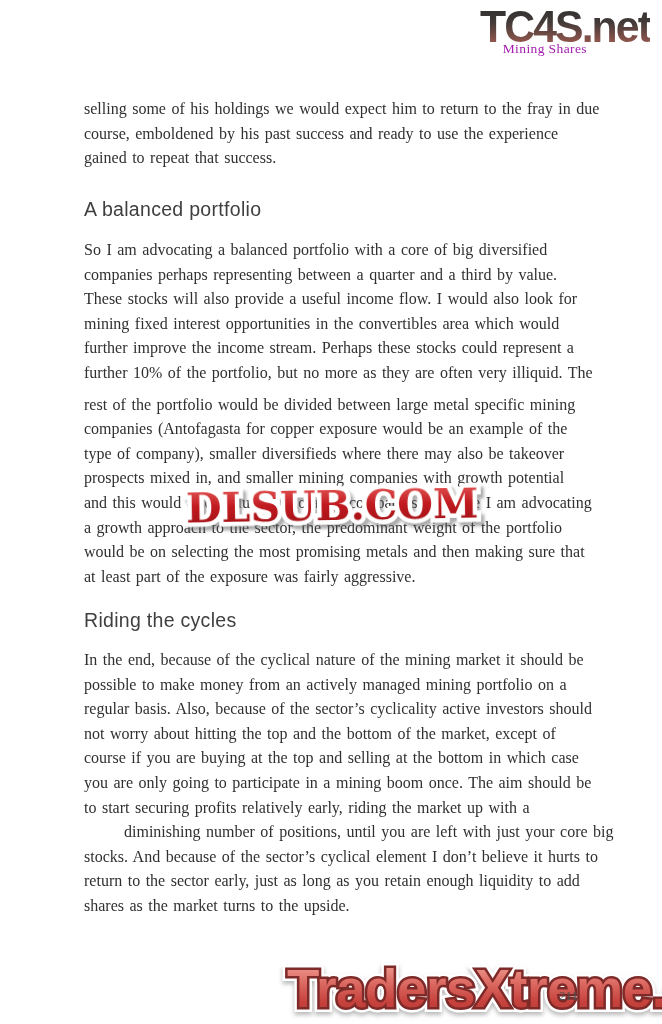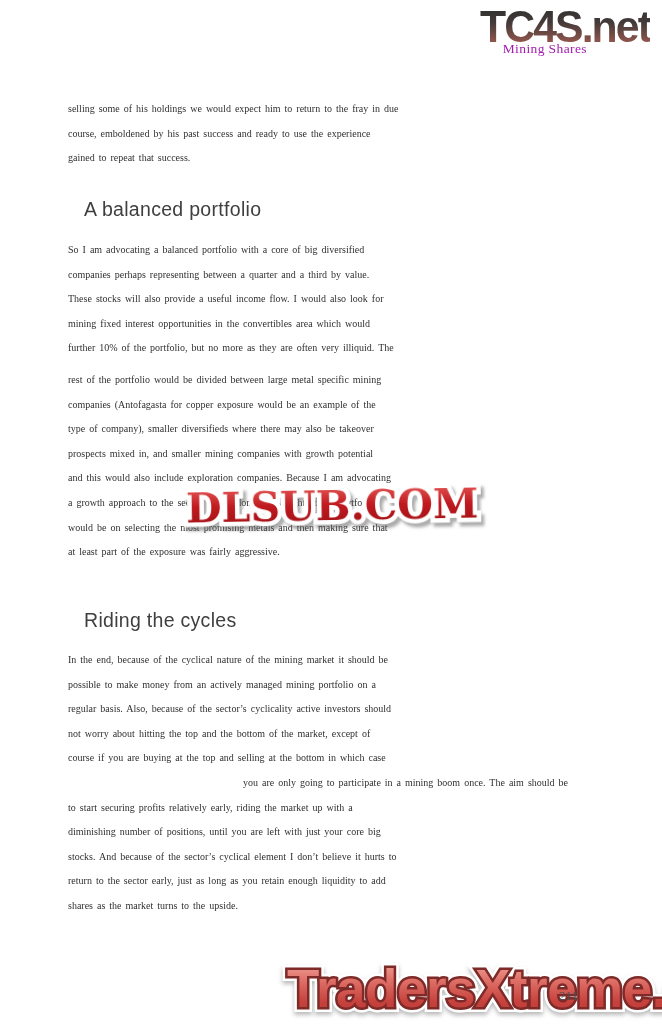--- a/index.html
+++ b/index.html
@@ -23,22 +23,22 @@
     .tc4s { color:transparent; }
   }
   .tc4s-sub {
     position:absolute; top:41px; right:75px;
     font-family:"Liberation Serif", serif; font-size:13.5px;
     color:#a21caf; letter-spacing:0.4px;
   }
 
   
   .para {
-    position:absolute; left:68px; width:500px;
-    font-size:10px; line-height:24.6px;
+    position:absolute; left:84px; width:500px;
+    font-size:16px; line-height:24.6px;
     color:var(--body-text,#303030);
     word-spacing:1.5px;
   }
   .jline { display:block; white-space:nowrap; transform-origin:0 50%; }
   .heading {
     position:absolute; left:84px; margin:0;
     font-family:"Liberation Sans", sans-serif;
     font-size:19.5px; font-weight:400; line-height:26px;
     color:var(--heading-text,#3f3f3f); letter-spacing:0.3px;
   }
@@ -115,20 +115,21 @@
       <div class="jline last">gained to repeat that success.</div>
     </div>
 
   <h2 class="heading" id="heading1">A balanced portfolio</h2>
 
   <div class="para" id="para2">
       <div class="jline" style="transform: scaleX(1);">So I am advocating a balanced portfolio with a core of big diversified</div>
       <div class="jline" style="transform: scaleX(1);">companies perhaps representing between a quarter and a third by value.</div>
       <div class="jline" style="transform: scaleX(1);">These stocks will also provide a useful income flow. I would also look for</div>
       <div class="jline" style="transform: scaleX(1);">mining fixed interest opportunities in the convertibles area which would</div>
+      <div class="jline" style="transform: scaleX(1);">further improve the income stream. Perhaps these stocks could represent a</div>
       <div class="jline" style="transform: scaleX(1);">further 10% of the portfolio, but no more as they are often very illiquid. The</div>
       <div class="jline" style="transform: scaleX(1); margin-top: 7px;">rest of the portfolio would be divided between large metal specific mining</div>
       <div class="jline" style="transform: scaleX(1);">companies (Antofagasta for copper exposure would be an example of the</div>
       <div class="jline" style="transform: scaleX(1);">type of company), smaller diversifieds where there may also be takeover</div>
       <div class="jline" style="transform: scaleX(1);">prospects mixed in, and smaller mining companies with growth potential</div>
       <div class="jline" style="transform: scaleX(1);">and this would also include exploration companies. Because I am advocating</div>
       <div class="jline" style="transform: scaleX(1);">a growth approach to the sector, the predominant weight of the portfolio</div>
       <div class="jline" style="transform: scaleX(1);">would be on selecting the most promising metals and then making sure that</div>
       <div class="jline last">at least part of the exposure was fairly aggressive.</div>
     </div>
@@ -136,21 +137,21 @@
   <h2 class="heading" id="heading2">Riding the cycles</h2>
 
   <div class="para" id="para3">
       <div class="jline" style="transform: scaleX(1);">In the end, because of the cyclical nature of the mining market it should be</div>
       <div class="jline" style="transform: scaleX(1);">possible to make money from an actively managed mining portfolio on a</div>
       <div class="jline" style="transform: scaleX(1);">regular basis. Also, because of the sector’s cyclicality active investors should</div>
       <div class="jline" style="transform: scaleX(1);">not worry about hitting the top and the bottom of the market, except of</div>
       <div class="jline" style="transform: scaleX(1);">course if you are buying at the top and selling at the bottom in which case</div>
       <div class="jline" style="transform: scaleX(1); text-align: right;">you are only going to participate in a mining boom once. The aim should be</div>
       <div class="jline" style="transform: scaleX(1);">to start securing profits relatively early, riding the market up with a</div>
-      <div class="jline" style="transform: scaleX(1);">diminishing number of positions, until you are left with just your core big</div>
+      <div class="jline" style="transform: scaleX(1); margin-left: 40px;">diminishing number of positions, until you are left with just your core big</div>
       <div class="jline" style="transform: scaleX(1);">stocks. And because of the sector’s cyclical element I don’t believe it hurts to</div>
       <div class="jline" style="transform: scaleX(1);">return to the sector early, just as long as you retain enough liquidity to add</div>
       <div class="jline last">shares as the market turns to the upside.</div>
     </div>
 
   <div class="watermark">
     <span class="wm-outline" aria-hidden="true">DLSUB.COM</span>
     <span class="wm-fill">DLSUB.COM</span>
   </div>
 

